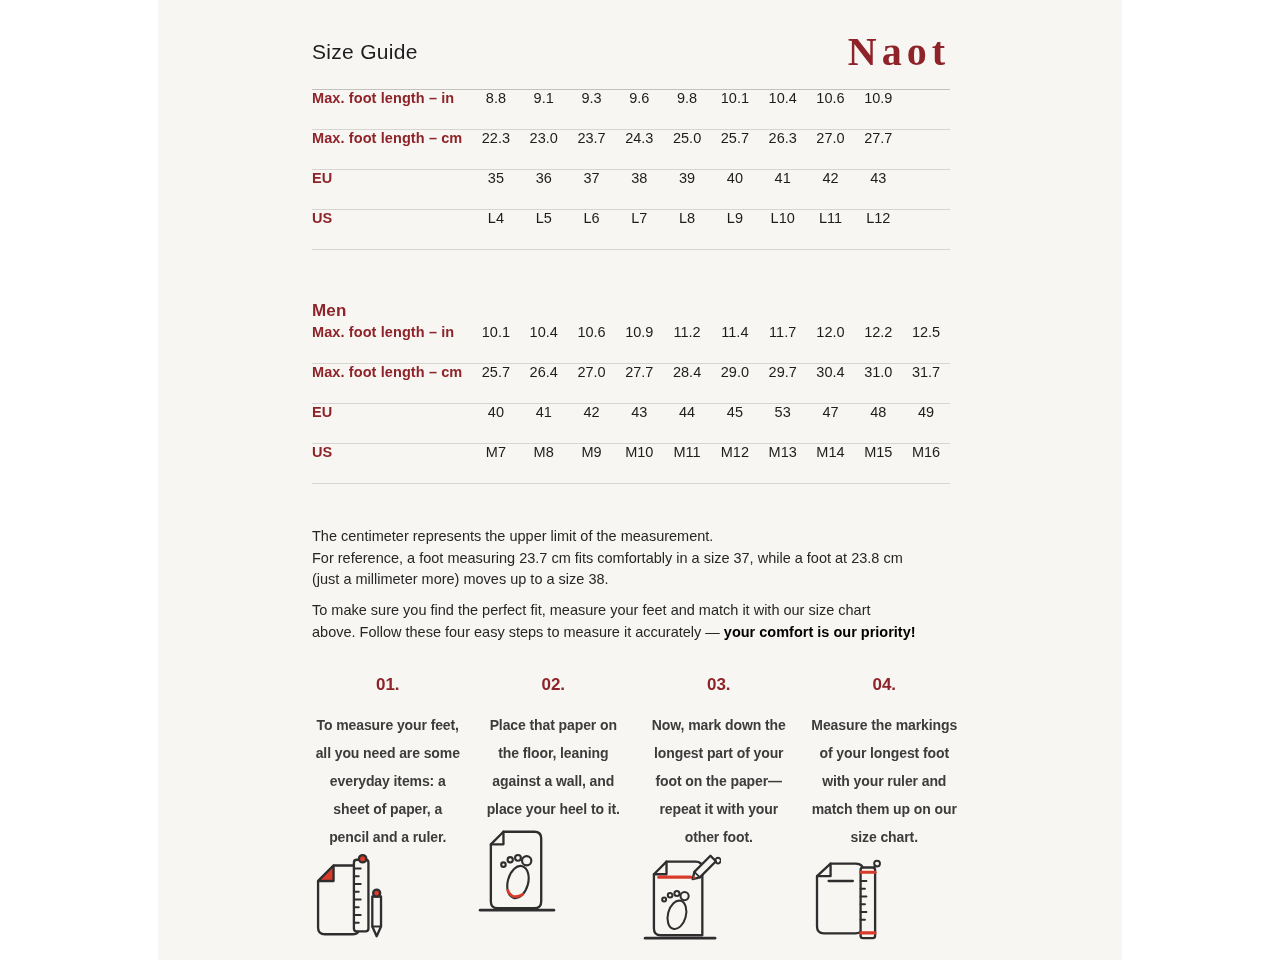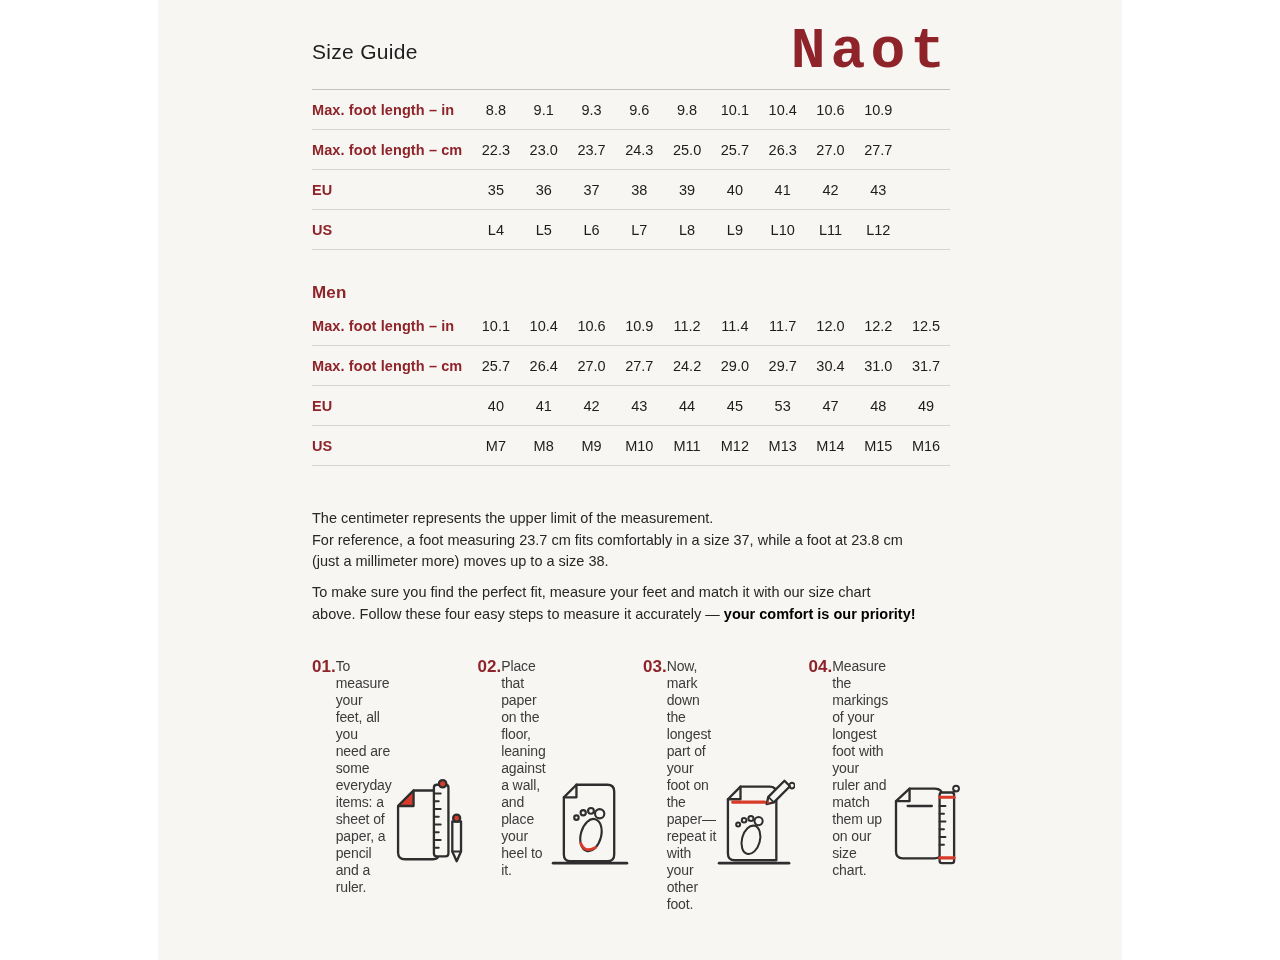--- a/index.html
+++ b/index.html
@@ -29,44 +29,44 @@
 
   .header{
     display:flex;justify-content:space-between;align-items:center;
     height:90px;padding-top:14px;
     border-bottom:1px solid var(--divider-strong);
   }
   .size-guide-title{
     font-size:21px;color:var(--text-dark);letter-spacing:.3px;font-weight:400;
   }
   .logo{
-    font-family:Liberation Mono, monospace;
-    font-size:58px;line-height:46px;font-weight:700;
+    font-family:Liberation Serif, serif;
+    font-size:40px;line-height:46px;font-weight:700;
     color:var(--brand-red);letter-spacing:5px;
   }
 
   .section-heading{
     color:var(--brand-red);font-size:17px;font-weight:700;
     margin-top:14px;height:26px;display:flex;align-items:center;letter-spacing:.2px;
   }
-  .section-heading.men{margin-top:30px;}
-
-  .trow{display:flex;align-items:center;height:40px;border-bottom:1px solid var(--divider);}
+  .section-heading.men{margin-top:48px;}
+
+  .trow{display:flex;height:40px;border-bottom:1px solid var(--divider);}
   .tlabel{width:160px;color:var(--brand-red);font-size:14.5px;font-weight:600;letter-spacing:.1px;}
   .tcell{width:47.8px;text-align:center;font-size:14.5px;color:var(--text-dark);font-weight:500;}
 
   .notes{margin-top:42px;font-size:14.5px;color:var(--text-body);line-height:21.5px;}
   .howto-heading{margin-top:31px;font-size:15px;font-weight:700;color:var(--text-dark);line-height:22px;}
   .intro{margin-top:8px;font-size:14.5px;color:var(--text-body);line-height:22px;}
   .intro strong{font-weight:700;color:#000000;}
 
   .steps{display:grid;grid-template-columns:repeat(4,165.5px);margin-top:30px;}
-  .step{display:flex;height:213px;padding-right:14px;}
+  .step{display:flex;flex-direction:column;height:213px;padding-right:14px;text-align:center;}
   .step-number{color:var(--brand-red);font-size:17px;font-weight:700;line-height:24px;}
-  .step-text{margin-top:3px;font-size:14px;font-weight:400;color:var(--step-text);line-height:17px;letter-spacing:-0.1px;}
+  .step-text{margin-top:14px;font-size:14px;font-weight:700;color:var(--step-text);line-height:28px;letter-spacing:-0.1px;}
   .step-icon{margin-top:auto;line-height:0;}
   .step-icon svg{display:block;}
 </style>
 </head>
 <body>
 
 <div class="page">
   <div class="card">
     <div class="content">
 
@@ -140,21 +140,21 @@
             <div class="tcell">12.0</div>
             <div class="tcell">12.2</div>
             <div class="tcell">12.5</div>
           </div>
           <div class="trow">
             <div class="tlabel">Max. foot length – cm</div>
             <div class="tcell">25.7</div>
             <div class="tcell">26.4</div>
             <div class="tcell">27.0</div>
             <div class="tcell">27.7</div>
-            <div class="tcell">24.2</div>
+            <div class="tcell">28.4</div>
             <div class="tcell">29.0</div>
             <div class="tcell">29.7</div>
             <div class="tcell">30.4</div>
             <div class="tcell">31.0</div>
             <div class="tcell">31.7</div>
           </div>
           <div class="trow">
             <div class="tlabel">EU</div>
             <div class="tcell">40</div>
             <div class="tcell">41</div>

